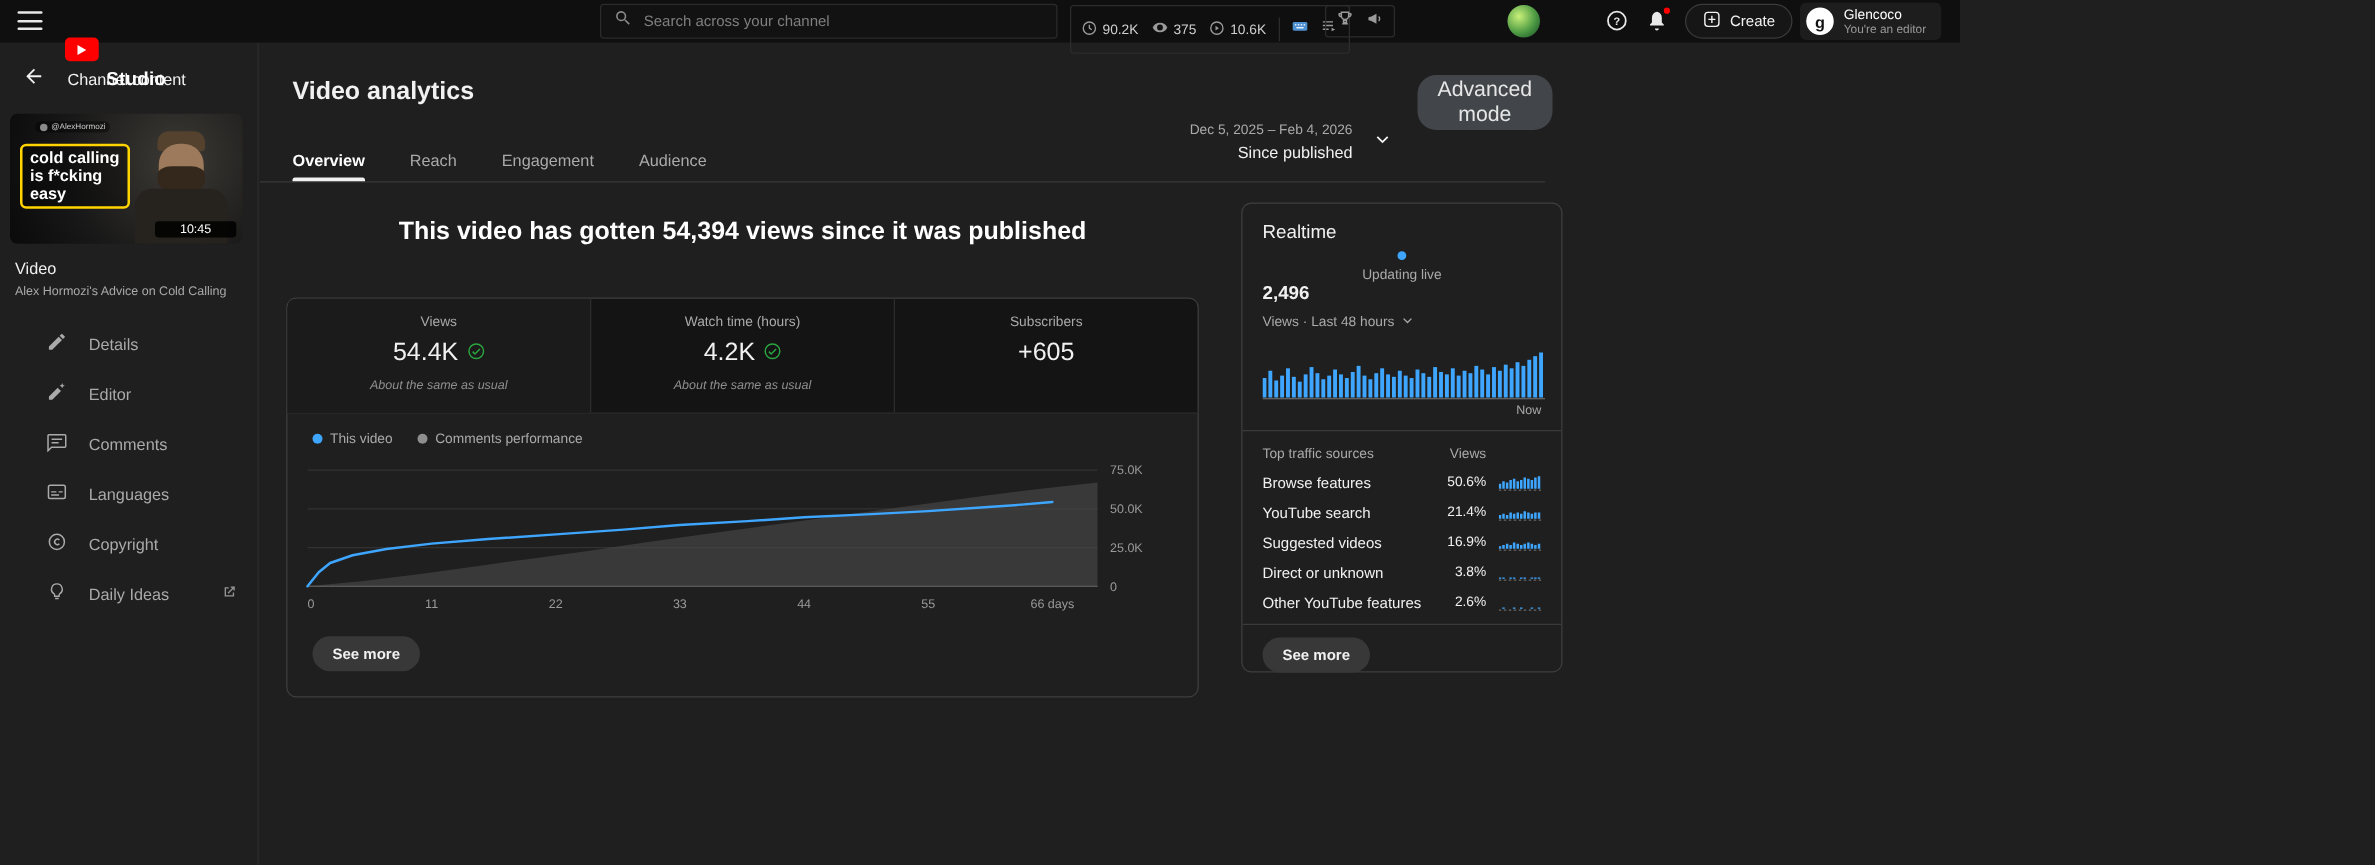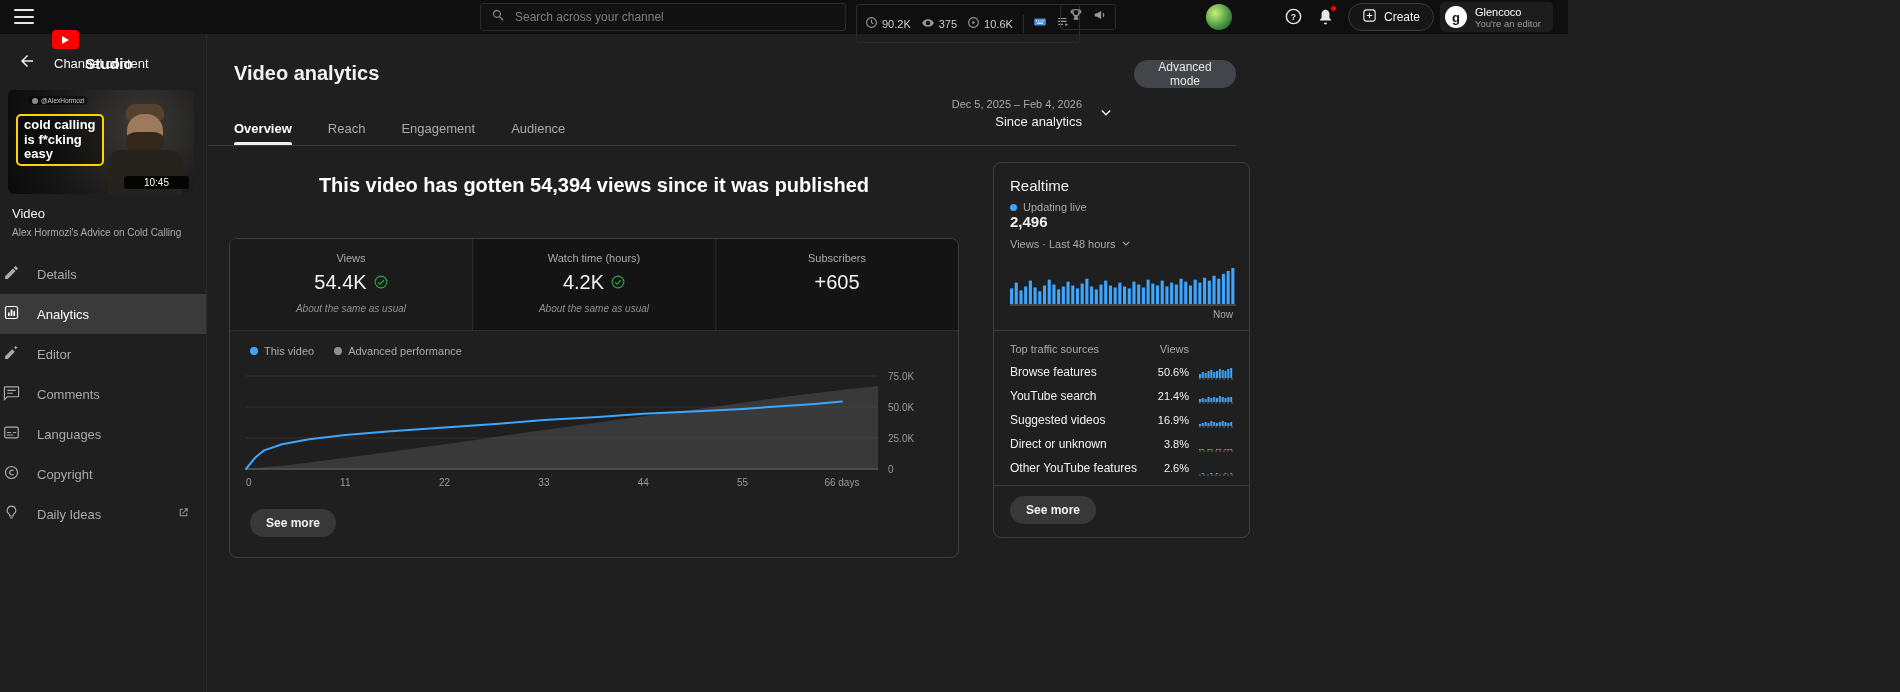--- a/index.html
+++ b/index.html
@@ -49,29 +49,29 @@
   .thumb-person { position:absolute; right:4px; top:8px; width:88px; height:96px; }
   .tp-cap { position:absolute; right:26px; top:6px; width:38px; height:16px; background:#54422e; border-radius:9px 9px 3px 3px; }
   .tp-face { position:absolute; right:27px; top:16px; width:36px; height:36px; background:#9c7a5b; border-radius:46% 46% 42% 42%; }
   .tp-beard { position:absolute; right:26px; top:34px; width:38px; height:22px; background:#34281d; border-radius:30% 30% 48% 48%; }
   .tp-torso { position:absolute; right:8px; top:52px; width:74px; height:44px; background:#26221d; border-radius:14px 14px 0 0; }
   .thumb-duration { position:absolute; right:5px; bottom:5px; background:rgba(0,0,0,.85); border-radius:3px; padding:1px 20px; font-size:10px; font-weight:500; color:#fff; }
   .video-meta { padding:12px 16px 0 12px; }
   .video-kind { font-size:13px; color:#f1f1f1; }
   .video-title { font-size:10px; color:#aaa; margin-top:6px; white-space:nowrap; overflow:hidden; }
   .menu { margin-top:16px; }
-  .menu-item { display:flex; align-items:center; gap:17px; height:40px; padding-left:3px; color:#aaa; font-size:13px; cursor:pointer; }
+  .menu-item { display:flex; align-items:center; gap:17px; height:40px; padding-left:37px; color:#aaa; font-size:13px; cursor:pointer; }
   .menu-item svg { flex:0 0 auto; }
   .menu-item.selected { background:#3a3a3a; color:#fff; }
   .menu-item .ext { margin-left:auto; margin-right:16px; opacity:.85; }
 
   
   .main { position:absolute; left:208px; top:34px; right:332px; bottom:0; }
   .page-title { position:absolute; left:26px; top:28px; font-size:20px; font-weight:700; color:#f1f1f1; }
-  .advanced-btn { position:absolute; left:926px; top:26px; height:28px; padding:0 16px; border:none; border-radius:15px; background:#42464a; color:#e6e6e6; font-size:12px; font-family:inherit; display:flex; align-items:center; cursor:pointer; }
+  .advanced-btn { position:absolute; left:926px; top:26px; height:44px; padding:0 16px; border:none; border-radius:15px; background:#42464a; color:#e6e6e6; font-size:17px; font-family:inherit; display:flex; align-items:center; cursor:pointer; }
   .daterange { position:absolute; right:122px; top:64px; display:flex; align-items:center; gap:16px; cursor:pointer; }
   .daterange .texts { text-align:right; }
   .dr-range { font-size:11px; color:#aaa; }
   .dr-mode { font-size:13px; color:#f1f1f1; margin-top:4px; }
 
   .tabs { position:absolute; left:0; right:0; top:78px; height:34px; border-bottom:1px solid #393939; display:flex; gap:36px; padding-left:26px; }
   .tab { font-size:13px; color:#aaa; line-height:33px; position:relative; cursor:pointer; }
   .tab.active { color:#fff; font-weight:700; }
   .tab.active::after { content:""; position:absolute; left:0; right:0; bottom:0; height:3px; background:#f1f1f1; border-radius:2px 2px 0 0; }
 
@@ -88,21 +88,21 @@
   .legend { display:flex; gap:20px; padding:14px 0 0 20px; }
   .legend-item { display:flex; align-items:center; gap:6px; font-size:11px; color:#aaa; }
   .dot { width:8px; height:8px; border-radius:50%; }
   .dot-blue { background:#3ea6ff; } .dot-gray { background:#8f8f8f; }
   .chart-wrap { margin:4px 0 0 12px; height:140px; }
   .see-more { margin:8px 0 0 20px; height:28px; padding:0 16px; border:none; border-radius:15px; background:#383838; color:#f1f1f1; font-size:12px; font-family:inherit; display:inline-flex; align-items:center; cursor:pointer;font-weight:bold; }
 
   
   .realtime-card { position:absolute; left:785px; top:128px; width:257px; height:376px; border:1px solid #3f3f3f; border-radius:8px; background:#1f1f1f; padding:14px 16px 0 16px; }
   .rt-title { font-size:15px; font-weight:500; }
-  .rt-live { display:flex; align-items:center; gap:6px; margin-top:7px; font-size:11px; color:#aaa; }
+  .rt-live { display:flex; align-items:center; gap:6px; margin-top:7px; font-size:11px; color:#aaa;flex-direction:column; }
   .rt-live .dot { width:7px; height:7px; background:#3ea6ff; }
   .rt-value { font-size:15px; font-weight:700; }
   .rt-caption { display:flex; align-items:center; gap:4px; margin-top:7px; font-size:11px; color:#aaa; cursor:pointer; }
   .rt-bars { margin-top:13px; height:44px; }
   .rt-now { text-align:right; font-size:10px; color:#aaa; margin-top:1px; }
   .rt-divider { height:1px; background:#3a3a3a; margin:10px -16px 0 -16px; }
   .rt-head { display:flex; justify-content:space-between; margin-top:12px; padding-right:44px; font-size:11px; color:#aaa; }
   .rt-row { display:flex; align-items:center; margin-top:10px; }
   .rt-row .src { flex:1; font-size:12px; color:#f1f1f1; }
   .rt-row .val { width:38px; text-align:right; font-size:11px; color:#f1f1f1; }
@@ -248,29 +248,20 @@
       <div class="video-title">Alex Hormozi's Advice on Cold Calling</div>
     </div>
 
     <nav class="menu">
       <div class="menu-item">
         <span><svg width="17" height="17" viewBox="0 0 24 24">
               <path d="M3 17.25V21h3.75L17.81 9.94l-3.75-3.75L3 17.25zM20.71 7.04a1 1 0 000-1.41l-2.34-2.34a1 1 0 00-1.41 0l-1.83 1.83 3.75 3.75 1.83-1.83z" fill="currentColor"></path>
             </svg></span>
         <span>Details</span>
       </div>
-      <div class="menu-item selected">
-        <span><svg width="17" height="17" viewBox="0 0 24 24">
-              <rect x="3.5" y="3.5" width="17" height="17" rx="2.5" fill="none" stroke="currentColor" stroke-width="1.7"></rect>
-              <rect x="7" y="12" width="2.4" height="5" fill="currentColor"></rect>
-              <rect x="10.8" y="8" width="2.4" height="9" fill="currentColor"></rect>
-              <rect x="14.6" y="10" width="2.4" height="7" fill="currentColor"></rect>
-            </svg></span>
-        <span>Analytics</span>
-      </div>
       <div class="menu-item">
         <span><svg width="17" height="17" viewBox="0 0 24 24">
               <path d="M3 17.25V21h3.75l9.9-9.9-3.75-3.75L3 17.25z" fill="currentColor"></path>
               <path d="M18 2l.9 2.1L21 5l-2.1.9L18 8l-.9-2.1L15 5l2.1-.9L18 2z" fill="currentColor"></path>
             </svg></span>
         <span>Editor</span>
       </div>
       <div class="menu-item">
         <span><svg width="17" height="17" viewBox="0 0 24 24">
               <path d="M21 4H3a1 1 0 00-1 1v17l4-4h15a1 1 0 001-1V5a1 1 0 00-1-1z" fill="none" stroke="currentColor" stroke-width="1.7"></path>
@@ -306,21 +297,21 @@
     </nav>
   </aside>
 
   <main class="main">
     <h1 class="page-title">Video analytics</h1>
     <button class="advanced-btn">Advanced mode</button>
 
     <div class="daterange">
       <span class="texts">
         <div class="dr-range">Dec 5, 2025 – Feb 4, 2026</div>
-        <div class="dr-mode">Since analytics</div>
+        <div class="dr-mode">Since published</div>
       </span>
       <span><svg width="16" height="16" viewBox="0 0 24 24">
             <path d="M6.5 9l5.5 5.5L17.5 9 19 10.5l-7 7-7-7z" fill="#f1f1f1"></path>
           </svg></span>
     </div>
 
     <div class="tabs">
       <span class="tab active">Overview</span>
       <span class="tab">Reach</span>
       <span class="tab">Engagement</span>
@@ -361,21 +352,21 @@
         </div>
       </div>
 
       <div class="legend">
         <span class="legend-item">
             <span class="dot dot-blue"></span>
             <span>This video</span>
           </span>
         <span class="legend-item">
             <span class="dot dot-gray"></span>
-            <span>Advanced performance</span>
+            <span>Comments performance</span>
           </span>
       </div>
 
       <div class="chart-wrap" id="line-chart"><svg width="700" height="140" viewBox="0 0 700 140">
             <line x1="4" x2="636" y1="108" y2="108" stroke="#585858" stroke-width="1"></line>
             <text x="646" y="111.5" fill="#9a9a9a" font-size="10" font-family="Liberation Sans, sans-serif">0</text>
             <line x1="4" x2="636" y1="77" y2="77" stroke="#333333" stroke-width="1"></line>
             <text x="646" y="80.5" fill="#9a9a9a" font-size="10" font-family="Liberation Sans, sans-serif">25.0K</text>
             <line x1="4" x2="636" y1="46" y2="46" stroke="#333333" stroke-width="1"></line>
             <text x="646" y="49.5" fill="#9a9a9a" font-size="10" font-family="Liberation Sans, sans-serif">50.0K</text>

